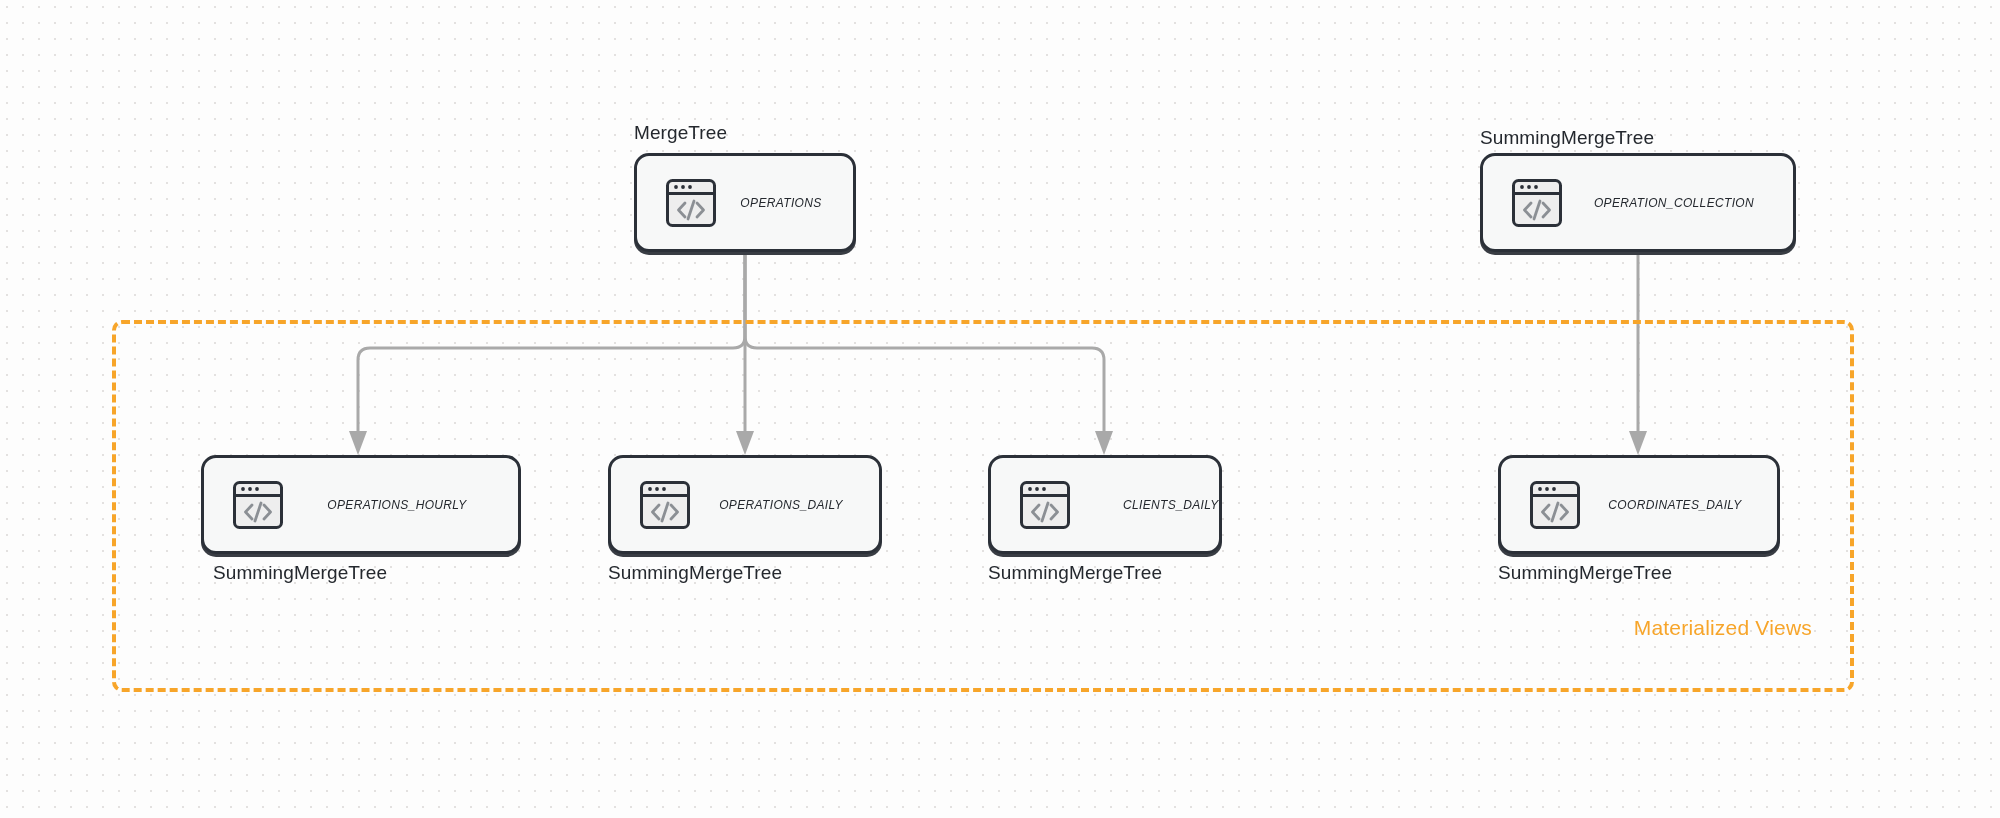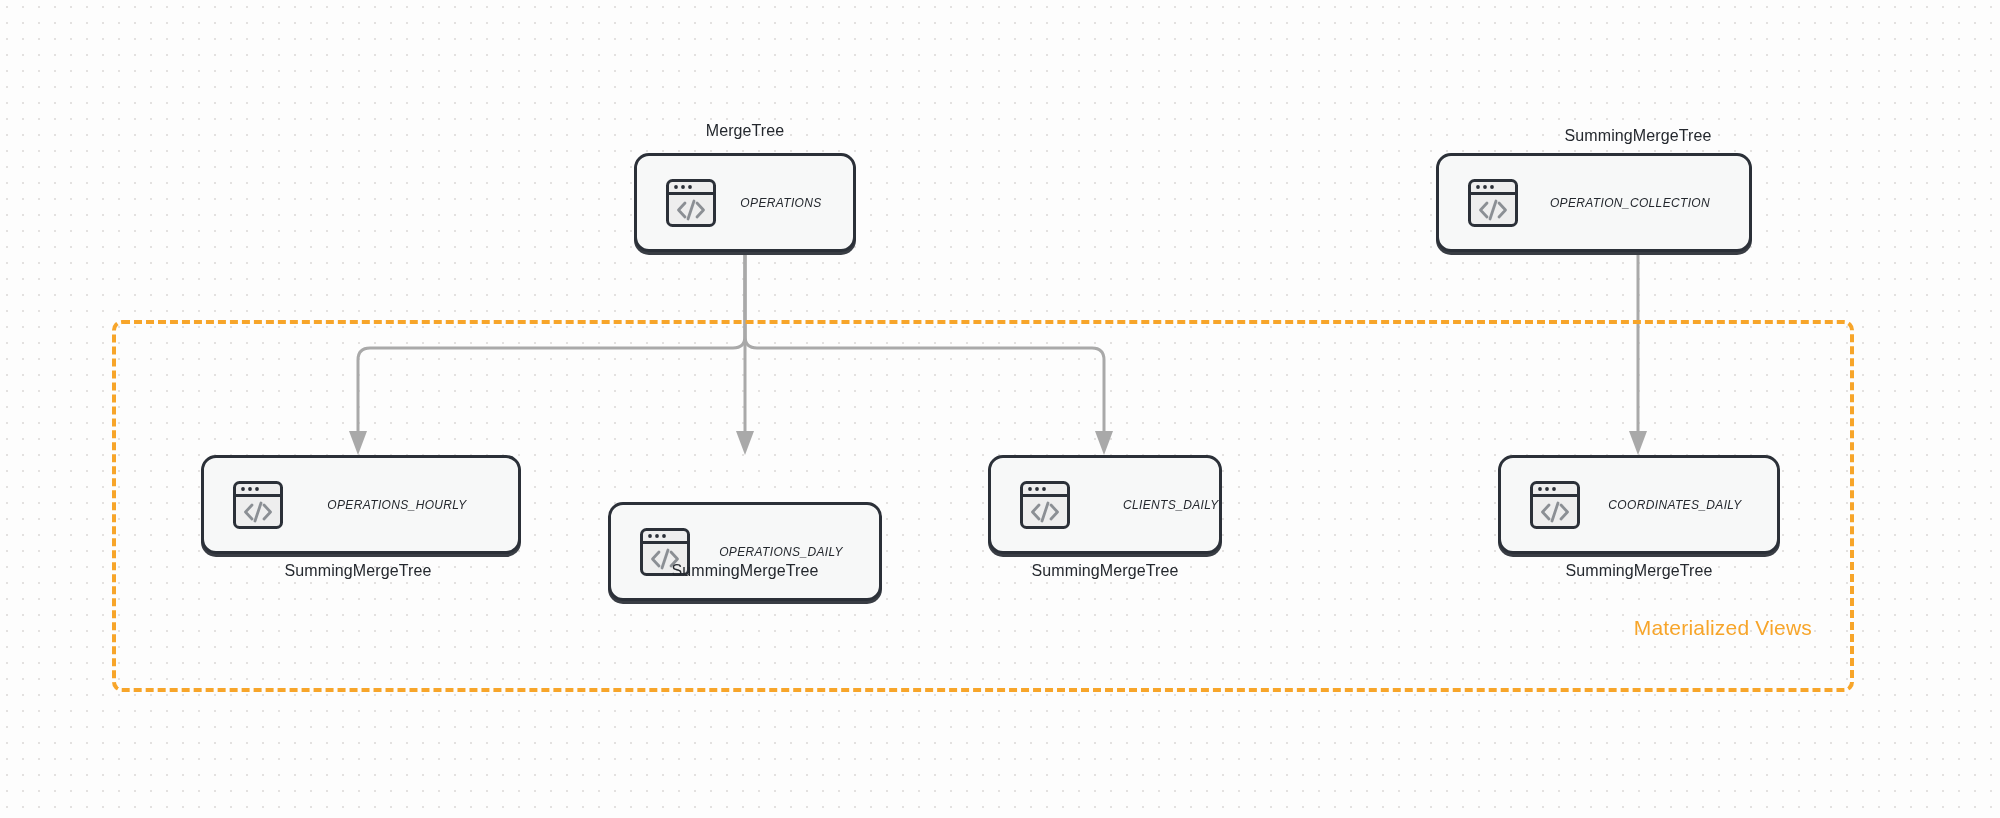--- a/index.html
+++ b/index.html
@@ -89,24 +89,24 @@
     font-size: 12px;
     font-style: italic;
     color: #24282e;
     letter-spacing: 0.35px;
     white-space: nowrap;
   }
 
   
   .node-caption {
     position: absolute;
-    font-size: 16px;
+    font-size: 19px;
     color: #24282e;
     white-space: nowrap;
-    text-align: center;
+    text-align: left;
     letter-spacing: 0.1px;
   }
 </style>
 </head>
 <body>
 
 <div id="canvas">
 
   <svg id="edges" viewBox="0 0 2000 818" width="2000" height="818">
 
@@ -148,21 +148,21 @@
         <circle cx="18" cy="9" r="1.9" fill="#2b3038"></circle>
         <circle cx="25" cy="9" r="1.9" fill="#2b3038"></circle>
         <path d="M 20 25 L 13.5 32 L 20 39" stroke="#8b8f94" stroke-width="2.8" fill="none" stroke-linecap="round" stroke-linejoin="round"></path>
         <path d="M 32 25 L 38.5 32 L 32 39" stroke="#8b8f94" stroke-width="2.8" fill="none" stroke-linecap="round" stroke-linejoin="round"></path>
         <path d="M 29 23 L 23 41" stroke="#8b8f94" stroke-width="2.8" fill="none" stroke-linecap="round"></path>
       </svg>
     </span>
     <span class="node-label">OPERATIONS</span>
   </div>
 
-  <div class="node" style="left:1436px; top:153px; width:316px; height:99px;">
+  <div class="node" style="left:1480px; top:153px; width:316px; height:99px;">
     <span class="node-icon">
       <svg viewBox="0 0 52 50" width="52" height="50" aria-hidden="true">
         <rect x="2.5" y="2.5" width="47" height="45" rx="5" ry="5" fill="#eeeeee" stroke="#2b3038" stroke-width="3"></rect>
         <path d="M 2.5 15.5 L 49.5 15.5" stroke="#2b3038" stroke-width="3" fill="none"></path>
         <circle cx="11" cy="9" r="1.9" fill="#2b3038"></circle>
         <circle cx="18" cy="9" r="1.9" fill="#2b3038"></circle>
         <circle cx="25" cy="9" r="1.9" fill="#2b3038"></circle>
         <path d="M 20 25 L 13.5 32 L 20 39" stroke="#8b8f94" stroke-width="2.8" fill="none" stroke-linecap="round" stroke-linejoin="round"></path>
         <path d="M 32 25 L 38.5 32 L 32 39" stroke="#8b8f94" stroke-width="2.8" fill="none" stroke-linecap="round" stroke-linejoin="round"></path>
         <path d="M 29 23 L 23 41" stroke="#8b8f94" stroke-width="2.8" fill="none" stroke-linecap="round"></path>
@@ -181,21 +181,21 @@
         <circle cx="25" cy="9" r="1.9" fill="#2b3038"></circle>
         <path d="M 20 25 L 13.5 32 L 20 39" stroke="#8b8f94" stroke-width="2.8" fill="none" stroke-linecap="round" stroke-linejoin="round"></path>
         <path d="M 32 25 L 38.5 32 L 32 39" stroke="#8b8f94" stroke-width="2.8" fill="none" stroke-linecap="round" stroke-linejoin="round"></path>
         <path d="M 29 23 L 23 41" stroke="#8b8f94" stroke-width="2.8" fill="none" stroke-linecap="round"></path>
       </svg>
     </span>
     <span class="node-label">OPERATIONS_HOURLY</span>
   </div>
   <div class="node-caption" style="left:213px; top:562px; width:290px;">SummingMergeTree</div>
 
-  <div class="node" style="left:608px; top:455px; width:274px; height:99px;margin-top:47px;">
+  <div class="node" style="left:608px; top:455px; width:274px; height:99px;">
     <span class="node-icon">
       <svg viewBox="0 0 52 50" width="52" height="50" aria-hidden="true">
         <rect x="2.5" y="2.5" width="47" height="45" rx="5" ry="5" fill="#eeeeee" stroke="#2b3038" stroke-width="3"></rect>
         <path d="M 2.5 15.5 L 49.5 15.5" stroke="#2b3038" stroke-width="3" fill="none"></path>
         <circle cx="11" cy="9" r="1.9" fill="#2b3038"></circle>
         <circle cx="18" cy="9" r="1.9" fill="#2b3038"></circle>
         <circle cx="25" cy="9" r="1.9" fill="#2b3038"></circle>
         <path d="M 20 25 L 13.5 32 L 20 39" stroke="#8b8f94" stroke-width="2.8" fill="none" stroke-linecap="round" stroke-linejoin="round"></path>
         <path d="M 32 25 L 38.5 32 L 32 39" stroke="#8b8f94" stroke-width="2.8" fill="none" stroke-linecap="round" stroke-linejoin="round"></path>
         <path d="M 29 23 L 23 41" stroke="#8b8f94" stroke-width="2.8" fill="none" stroke-linecap="round"></path>

